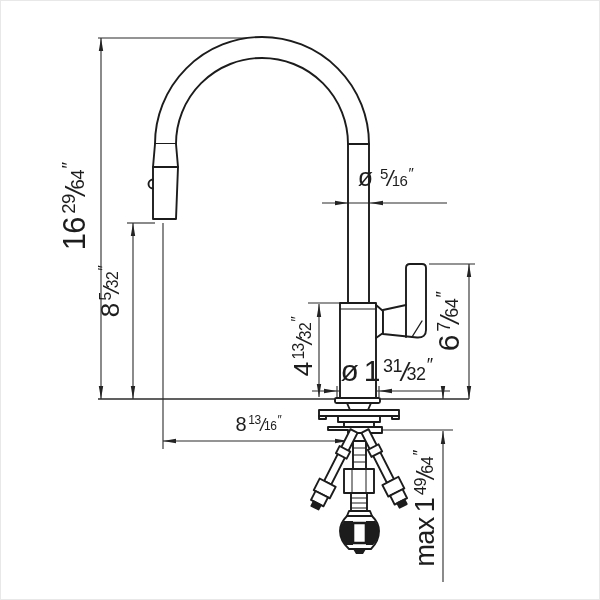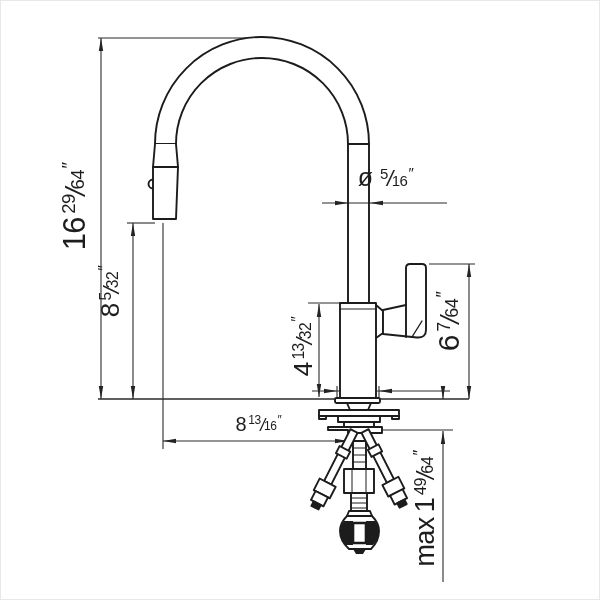--- a/index.html
+++ b/index.html
@@ -174,20 +174,23 @@
   </div>
 
   <div class="dim-label rot" style="left:302px;top:346px;font-size:26px">
     <span class="whole">4</span><span class="frac"><span class="num">13</span><span class="sl">/</span><span class="den">32</span></span><span class="unit">″</span>
   </div>
 
   <div class="dim-label rot" style="left:448px;top:321px;font-size:30px">
     <span class="whole">6</span><span class="frac"><span class="num">7</span><span class="sl">/</span><span class="den">64</span></span><span class="unit">″</span>
   </div>
 
+  <div class="dim-label" style="left:385px;top:370px;font-size:30px">
+    <span class="pfx">ø</span><span class="whole">1</span><span class="frac"><span class="num">31</span><span class="sl">/</span><span class="den">32</span></span><span class="unit">″</span>
+  </div>
 
   <div class="dim-label" style="left:257px;top:423px;font-size:20px">
     <span class="whole">8</span><span class="frac"><span class="num">13</span><span class="sl">/</span><span class="den">16</span></span><span class="unit">″</span>
   </div>
 
   <div class="dim-label rot" style="left:424px;top:508px;font-size:27px">
     <span class="pfx">max</span><span class="whole">1</span><span class="frac"><span class="num">49</span><span class="sl">/</span><span class="den">64</span></span><span class="unit">″</span>
   </div>
 
 </div>

